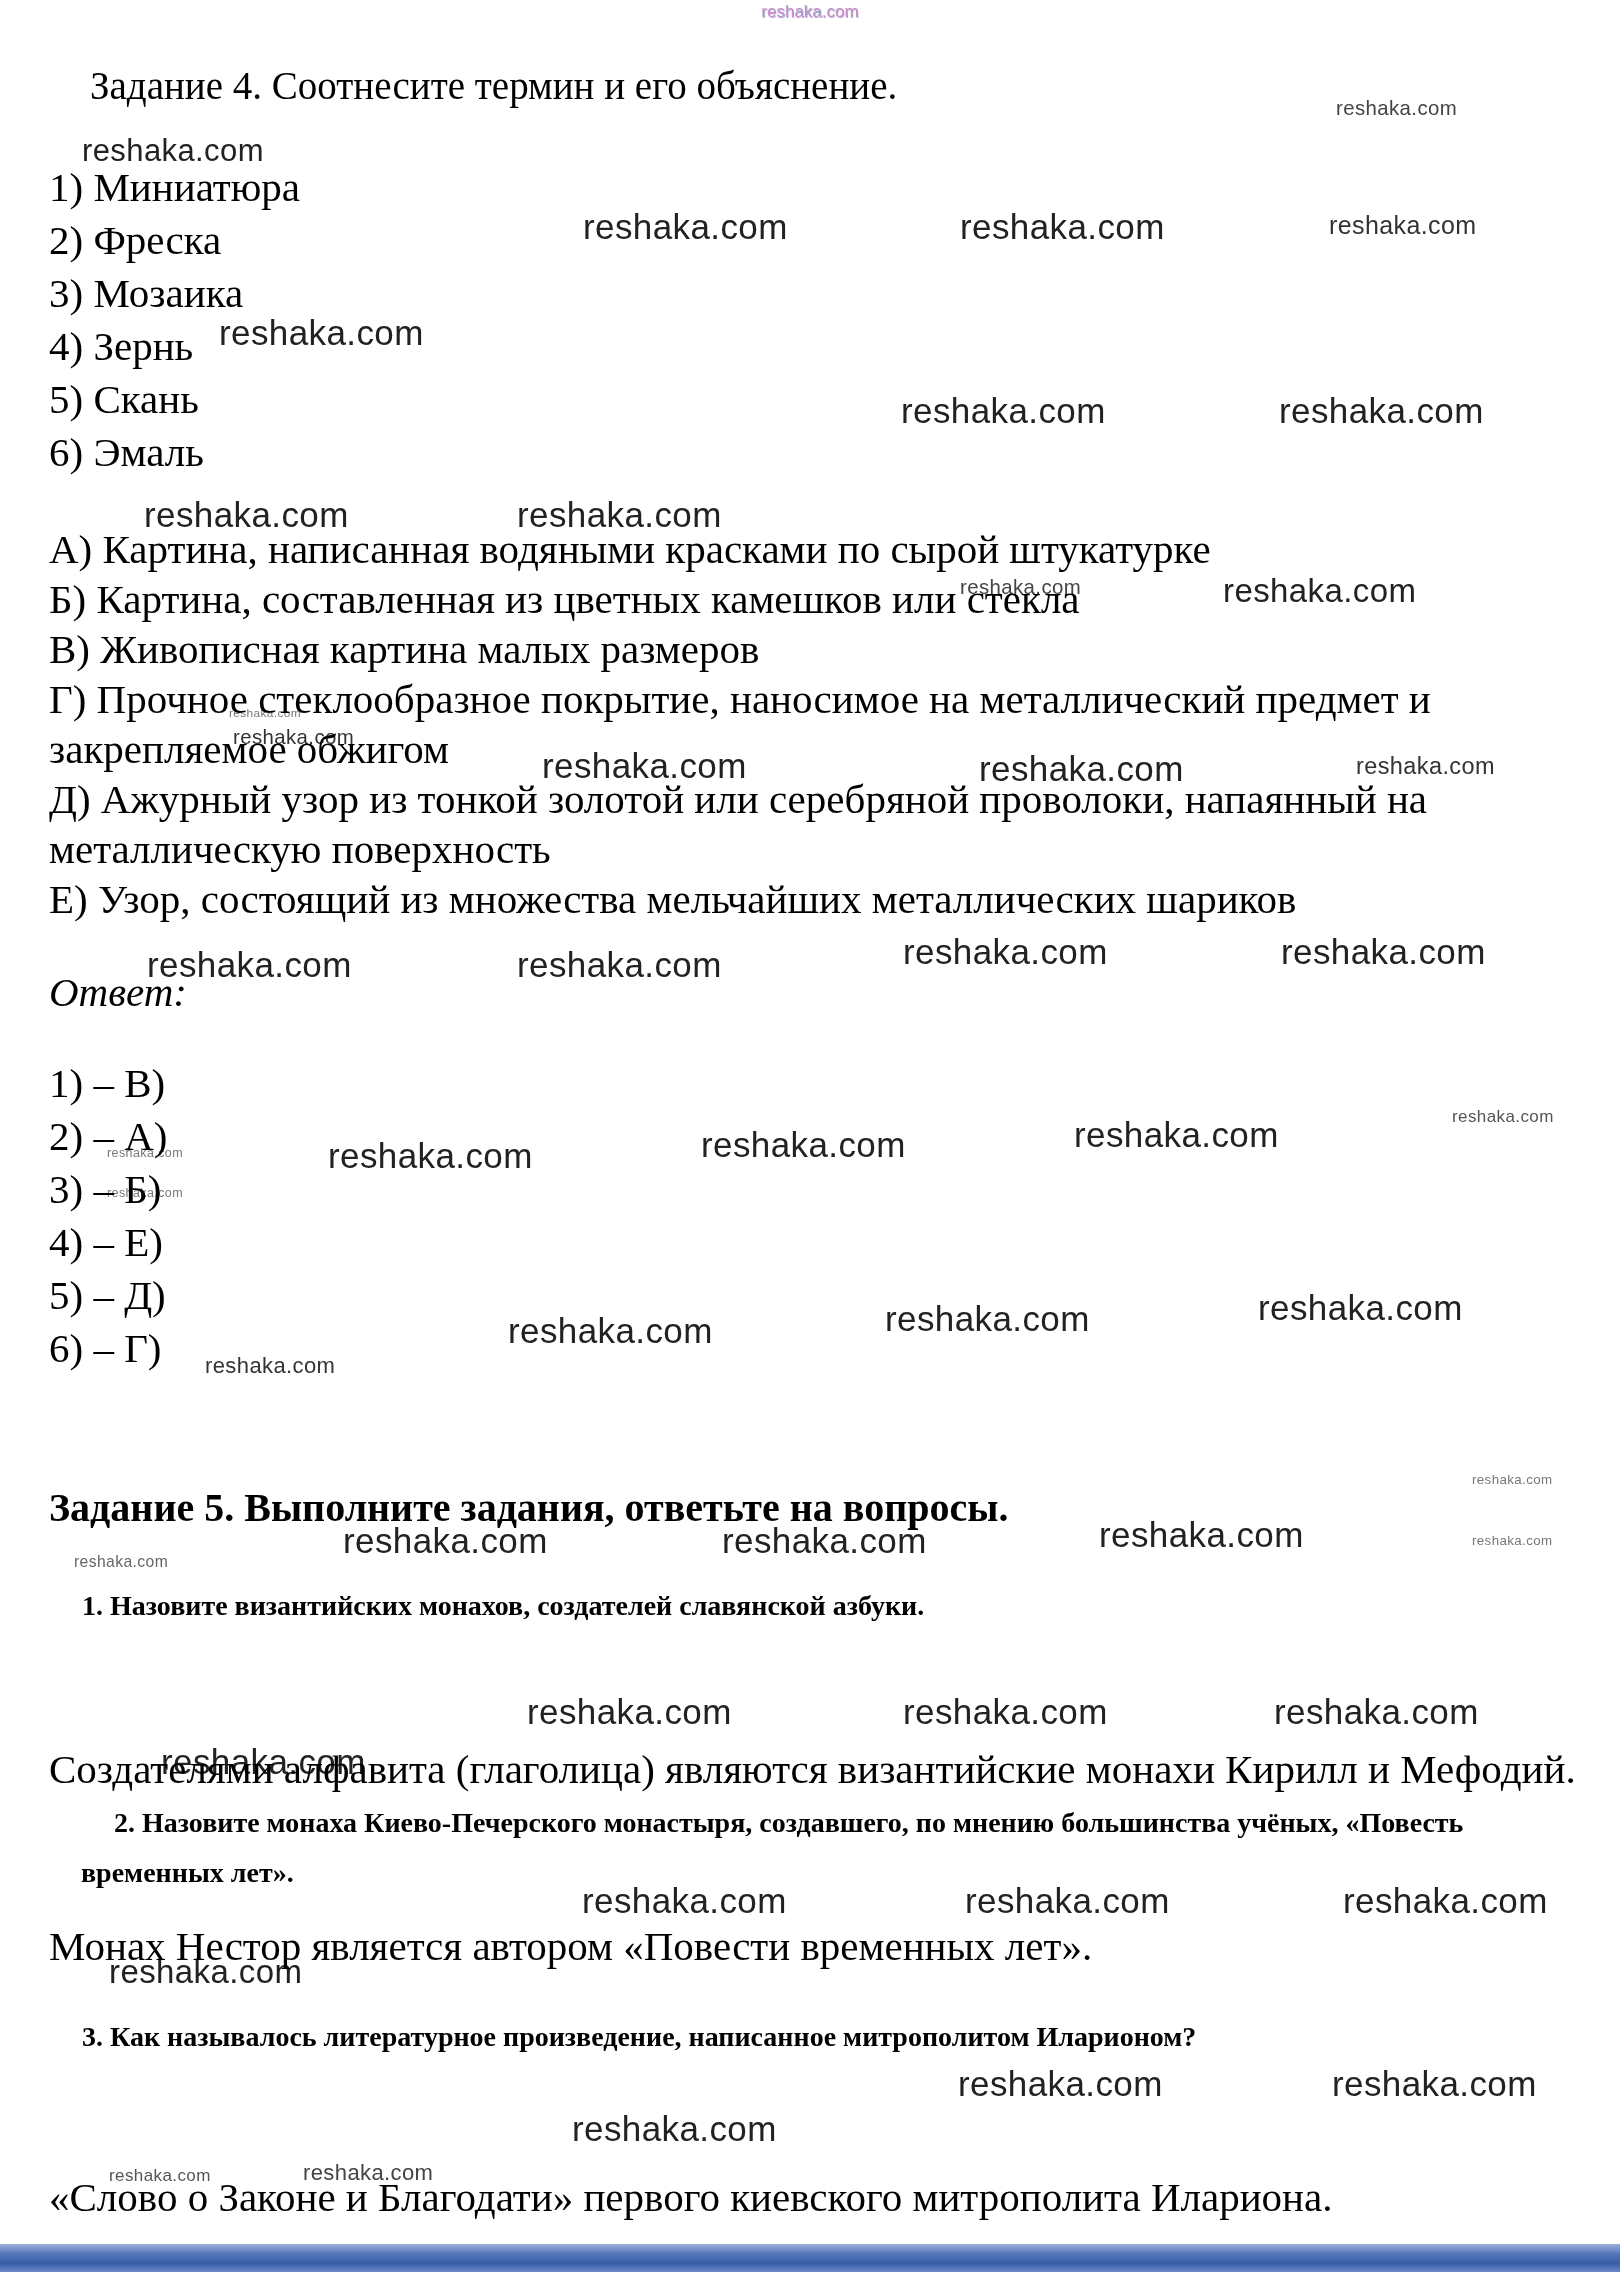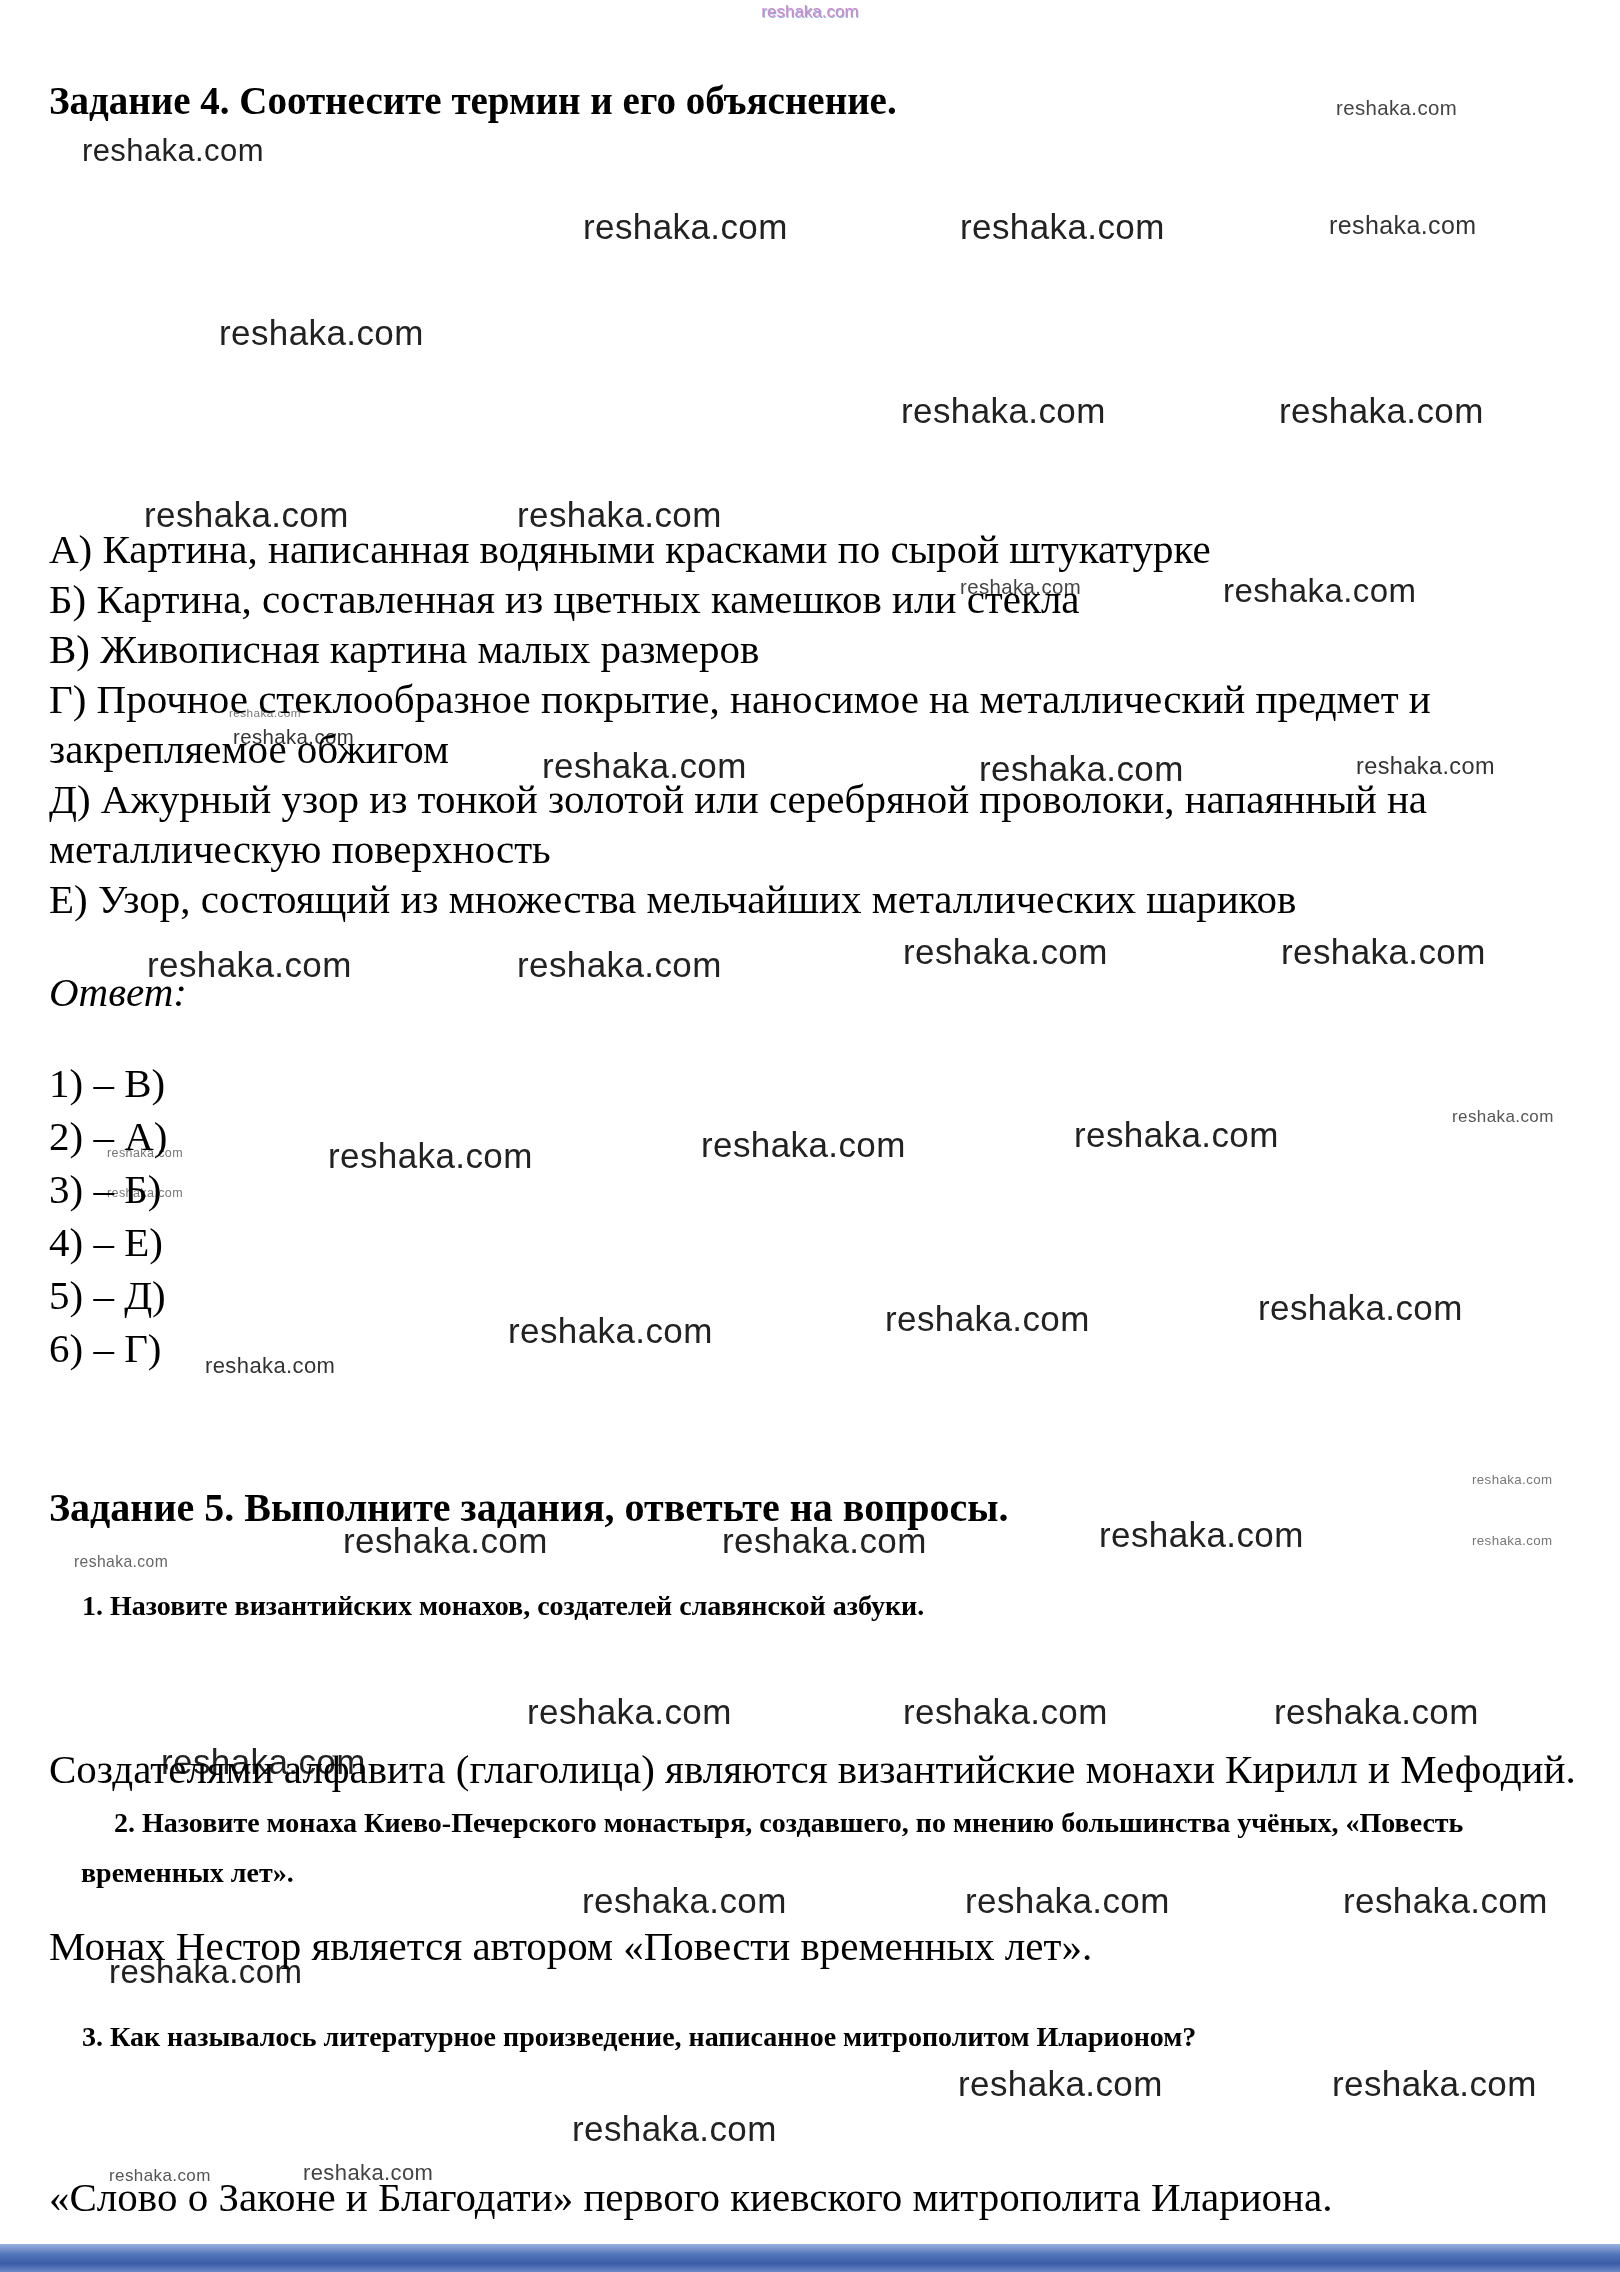--- a/index.html
+++ b/index.html
@@ -28,21 +28,21 @@
     width: 100%;
     text-align: center;
     font-family: "Liberation Sans", sans-serif;
     font-size: 17px;
     color: #d189cb;
     text-shadow: 0.8px 0.8px 0 #8fb4e0;
     z-index: 1;
   }
   
   .txt { position: absolute; left: 49px; z-index: 2; }
-  .t4-title   { top: 77px;  font-size: 39px; font-weight: bold; line-height: 47px; width: 1490px; }
+  .t4-title   { top: 62px;  font-size: 39px; font-weight: normal; line-height: 47px; width: 1490px; margin-left: 41px; }
   .terms      { top: 161px; font-size: 41px; line-height: 53px; width: 784px; }
   .defs       { top: 524px; font-size: 41px; line-height: 50px; width: 1474px; }
   .answer-label { top: 969px; font-size: 41px; font-style: italic; line-height: 47px; }
   .answers    { top: 1057px; font-size: 41px; line-height: 53px; width: 627px; }
   .t5-title   { top: 1484px; font-size: 40px; font-weight: bold; line-height: 47px; width: 1490px; }
   .q          { font-size: 28px; font-weight: bold; line-height: 50px; text-indent: 33px; }
   .a          { font-size: 41px; line-height: 50px; }
   .q1 { top: 1581px; width: 1537px; }
   .a1 { top: 1744px; width: 1529px; }
   .q2 { top: 1798px; width: 1427px; margin-left: 32px; }
@@ -63,20 +63,28 @@
 </style>
 </head>
 <body>
 
 <div class="page">
 
   <div class="wm-top">reshaka.com</div>
 
   <h1 class="txt t4-title">Задание 4. Соотнесите термин и его объяснение.</h1>
 
+  <div class="txt terms">
+    <div class="line">1) Миниатюра</div>
+    <div class="line">2) Фреска</div>
+    <div class="line">3) Мозаика</div>
+    <div class="line">4) Зернь</div>
+    <div class="line">5) Скань</div>
+    <div class="line">6) Эмаль</div>
+  </div>
 
   <div class="txt defs">
     <div>А) Картина, написанная водяными красками по сырой штукатурке</div>
     <div>Б) Картина, составленная из цветных камешков или стекла</div>
     <div>В) Живописная картина малых размеров</div>
     <div>Г) Прочное стеклообразное покрытие, наносимое на металлический предмет и закрепляемое обжигом</div>
     <div>Д) Ажурный узор из тонкой золотой или серебряной проволоки, напаянный на металлическую поверхность</div>
     <div>Е) Узор, состоящий из множества мельчайших металлических шариков</div>
   </div>
 

